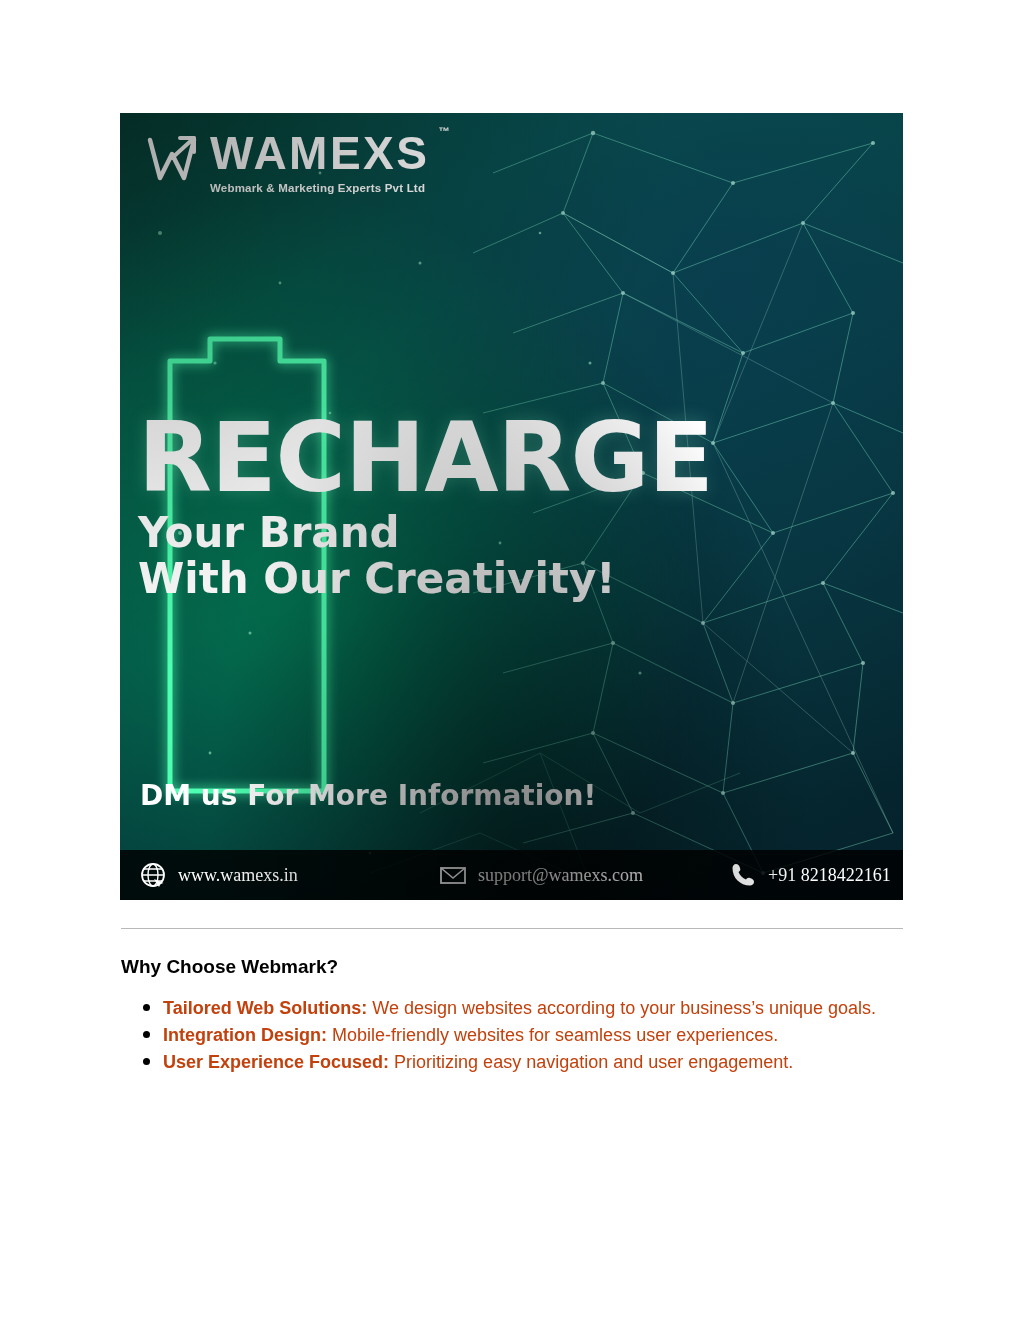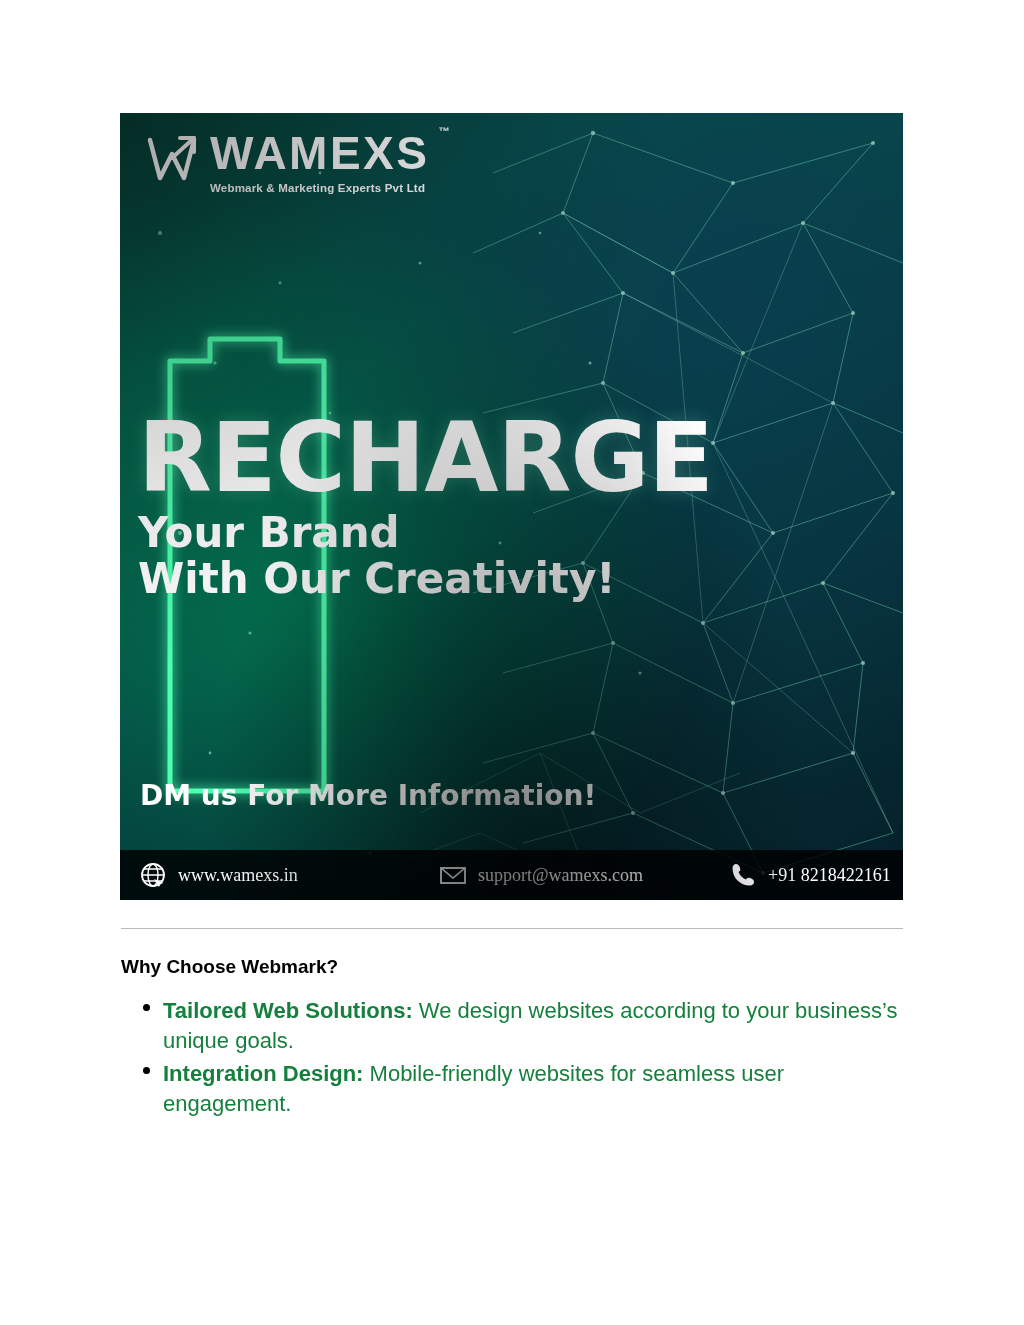--- a/index.html
+++ b/index.html
@@ -209,24 +209,24 @@
     color: #000;
     font-family: "Liberation Sans", sans-serif;
   }
   ul.bullets {
     margin: 0;
     padding-left: 42px;
     list-style: none;
   }
   ul.bullets li {
     position: relative;
-    font-size: 22px;
+    font-size: 18px;
     line-height: 1.38;
     margin-bottom: 2px;
-    color: #15803d;
+    color: #c2410c;
     font-family: "Liberation Sans", sans-serif;
   }
   ul.bullets li::before {
     content: "";
     position: absolute;
     left: -20px;
     top: 8px;
     width: 7px;
     height: 7px;
     background: #000;
@@ -388,18 +388,21 @@
 
   <div class="divider"></div>
 
   <div class="doc">
     <h2>Why Choose Webmark?</h2>
     <ul class="bullets">
       <li>
         <b>Tailored Web Solutions:</b><span> We design websites according to your business’s unique goals.</span>
       </li>
       <li>
-        <b>Integration Design:</b><span> Mobile-friendly websites for seamless user engagement.</span>
+        <b>Integration Design:</b><span> Mobile-friendly websites for seamless user experiences.</span>
+      </li>
+      <li>
+        <b>User Experience Focused:</b><span> Prioritizing easy navigation and user engagement.</span>
       </li>
     </ul>
   </div>
 
 </div>
 
 </body></html>

